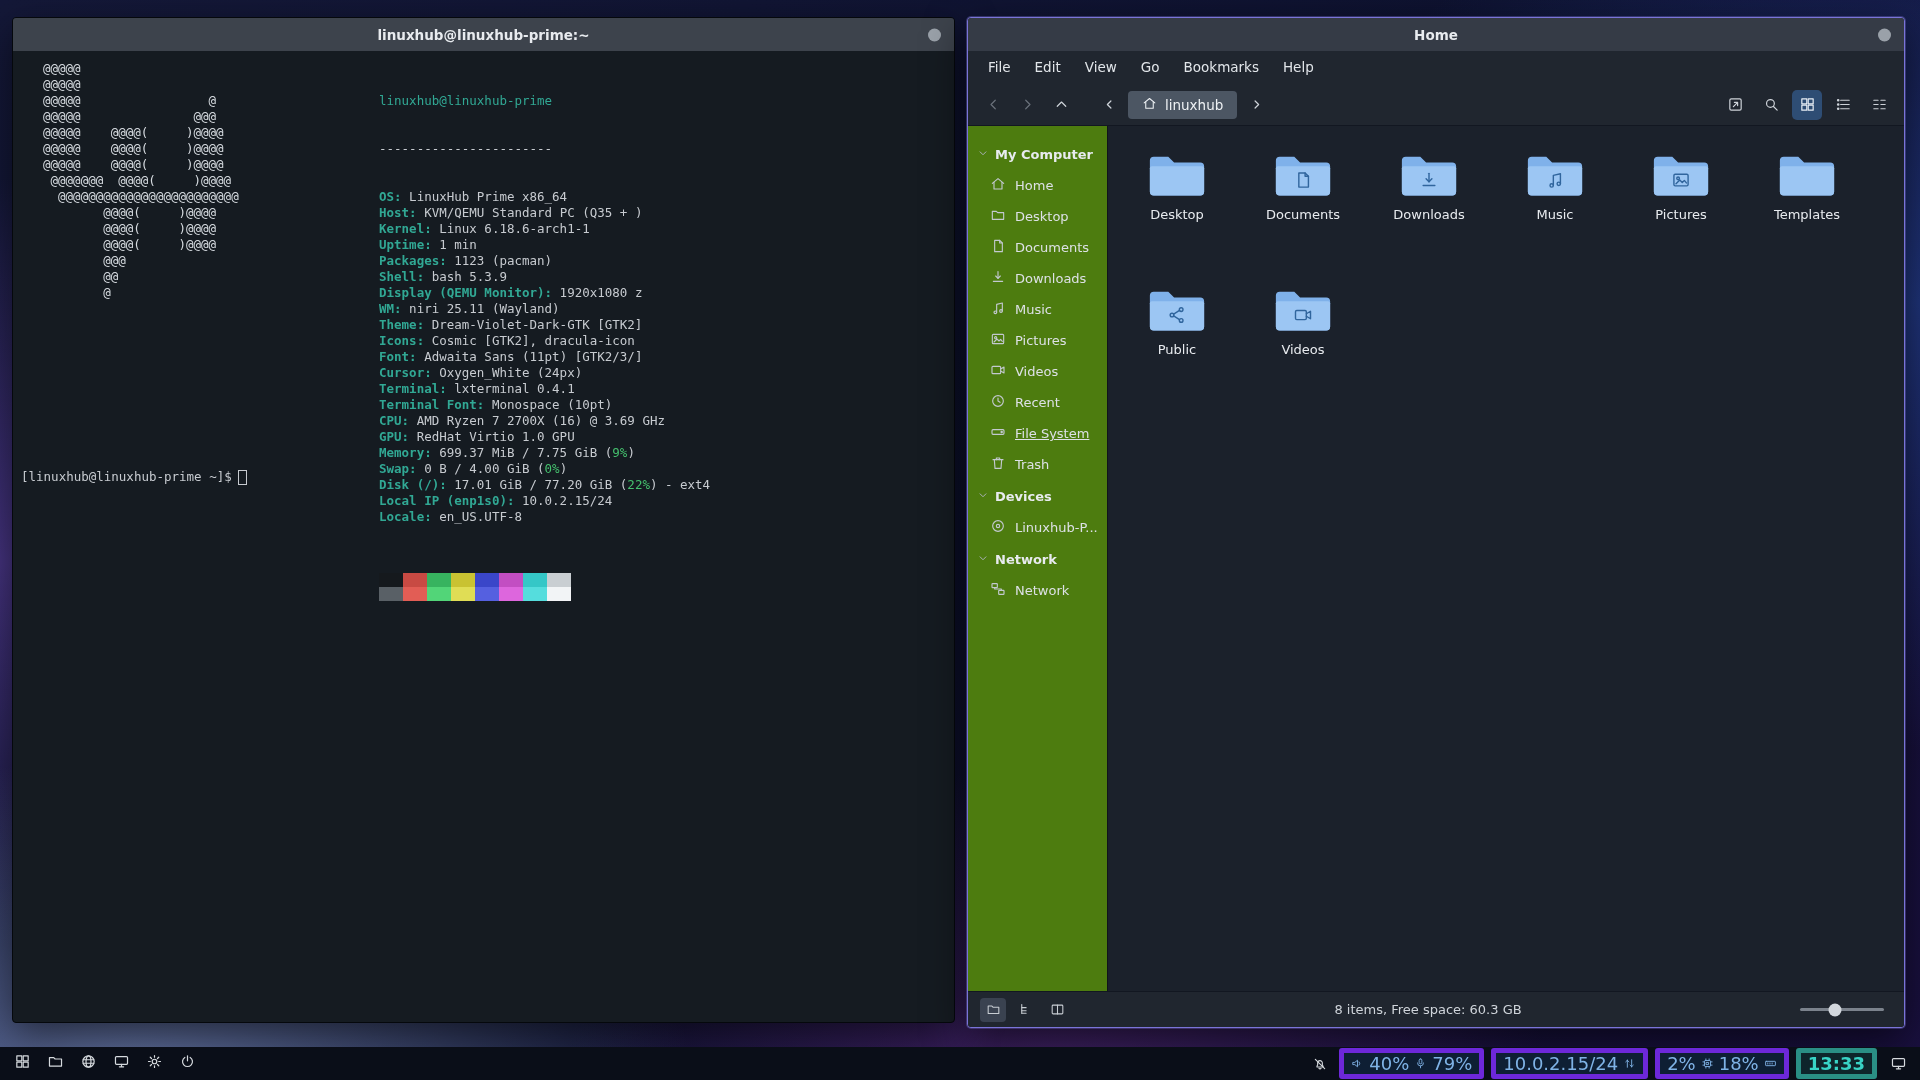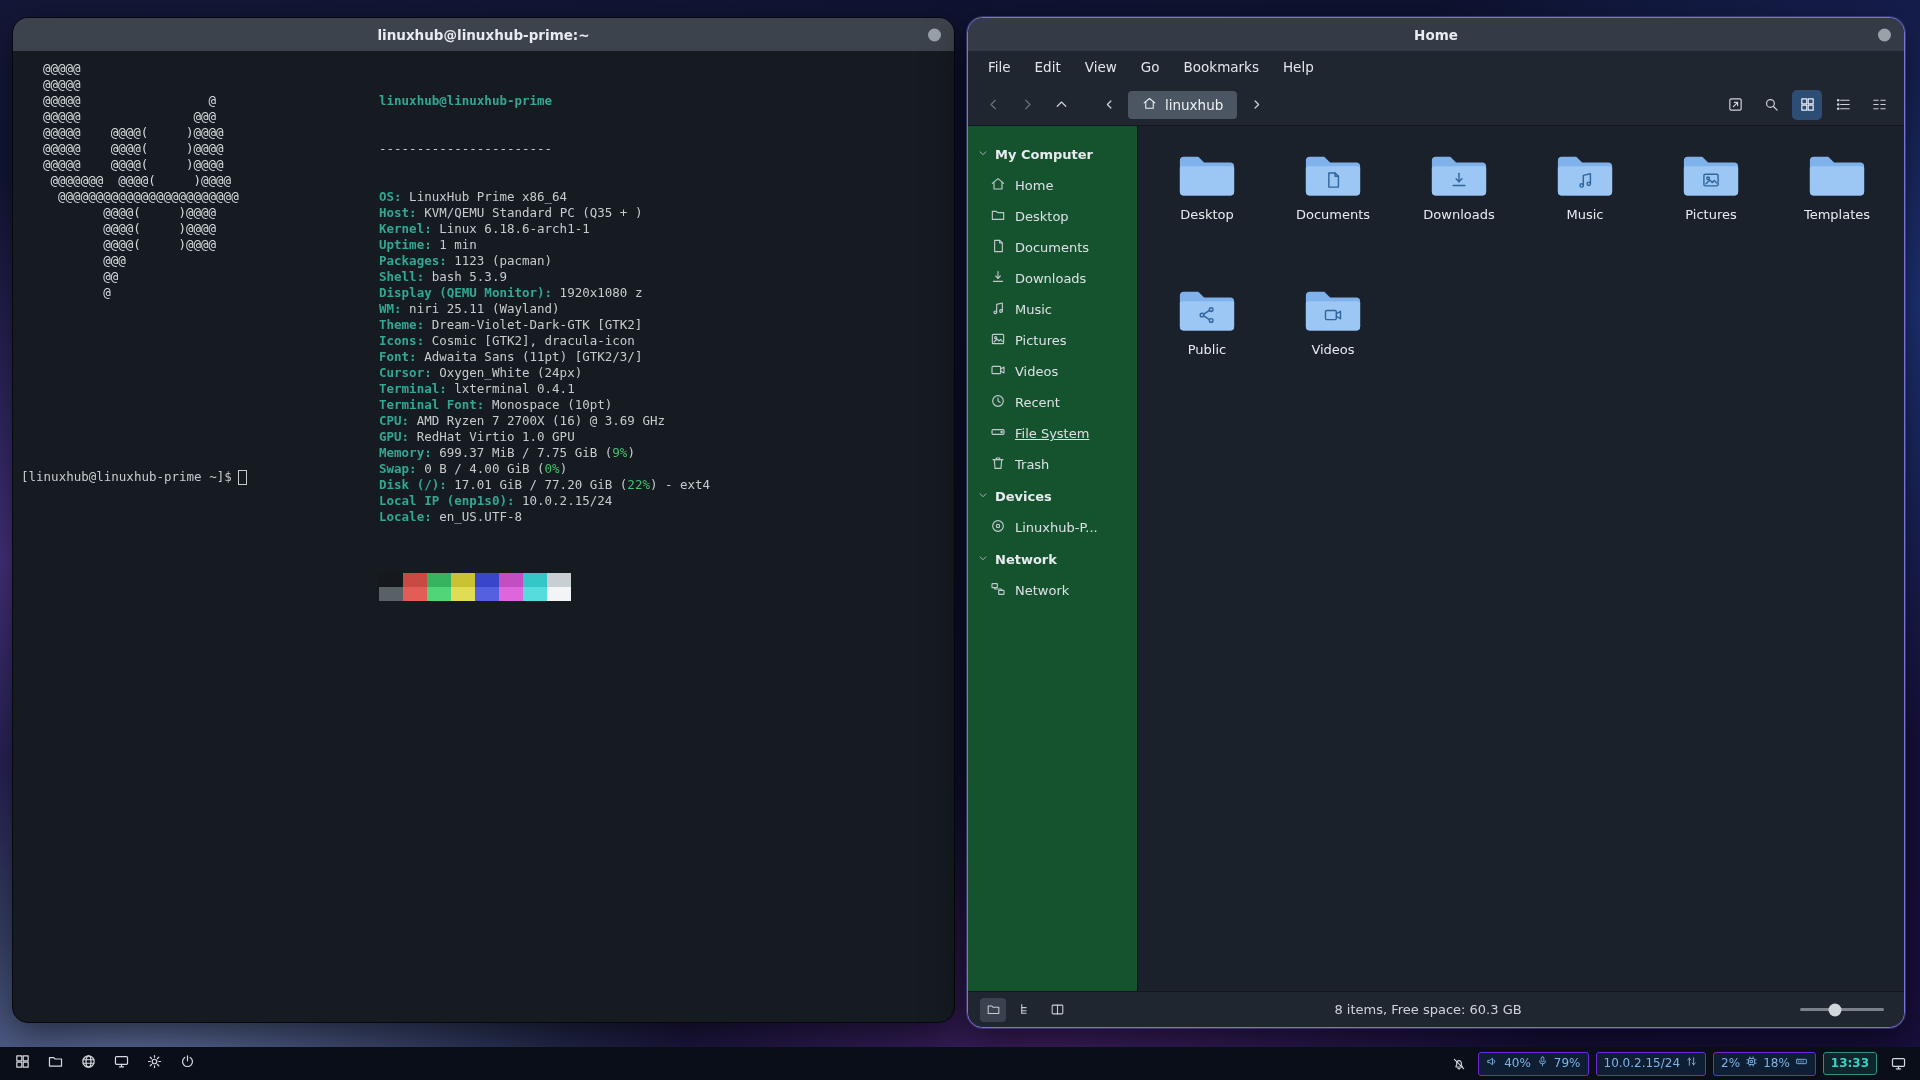--- a/index.html
+++ b/index.html
@@ -7,36 +7,36 @@
   body{
     font-family:"DejaVu Sans","Liberation Sans",sans-serif;
     position:relative;color:#e6e9ed;
     background:
       radial-gradient(900px 520px at 7% 100%, rgba(168,195,255,.55), transparent 62%),
       radial-gradient(760px 640px at 0% 52%, rgba(122,82,205,.50), transparent 60%),
       radial-gradient(1050px 720px at 100% 28%, rgba(45,95,205,.45), transparent 62%),
       radial-gradient(820px 520px at 55% 100%, rgba(146,62,185,.38), transparent 60%),
       linear-gradient(135deg,#141838,#0e1230 50%,#1a1040);
   }
-  .window{position:absolute;border-radius:16px;overflow:hidden;box-shadow:0 14px 42px rgba(0,0,0,.55)}
+  .window{position:absolute;border-radius:4px;overflow:hidden;box-shadow:0 14px 42px rgba(0,0,0,.55)}
   .titlebar{height:33px;display:flex;align-items:center;justify-content:center;position:relative;
     font-weight:bold;font-size:13.5px;color:#e8ebef;flex:0 0 auto}
   .win-btn{position:absolute;right:13px;top:50%;transform:translateY(-50%);
     width:13px;height:13px;border-radius:50%;background:#9aa1a9}
 
   
   #terminal{left:12px;top:17px;width:943px;height:1006px;background:#151b21;border:1px solid #05080c}
   #terminal .titlebar{background:#3d434c}
   .term-body{position:relative;height:calc(100% - 33px);
     font-family:"DejaVu Sans Mono","Liberation Mono",monospace;
     font-size:12.5px;line-height:16px;color:#c7cbd0}
   .art{position:absolute;left:30px;top:10px;white-space:pre;color:#d6dbe0;
     font-family:inherit;font-size:inherit;line-height:inherit}
   .sysinfo{position:absolute;left:366px;top:10px;white-space:pre}
-  .hd{color:var(--teal,#31a894);font-weight:bold}
+  .hd{color:var(--teal,#31a894);font-weight:normal}
   .info-label{color:var(--teal,#31a894);font-weight:bold}
   .pct-green{color:var(--green,#45c06e)}
   .palette{margin-top:16px}
   .palette-row{display:flex}
   .swatch{width:24px;height:14px}
   .prompt-line{position:absolute;left:8px;top:418px;display:flex;align-items:center;white-space:pre}
   .cursor{display:inline-block;width:9px;height:15px;border:1px solid #c7cbd0;margin-left:6px}
 
   
   #fm{left:967px;top:17px;width:938px;height:1011px;background:#1b212b;
@@ -52,21 +52,21 @@
     color:#cdd2d8;border-radius:5px;flex:0 0 auto}
   .tool-btn svg{width:17px;height:17px}
   .tool-btn.disabled{color:#69707a}
   .tool-btn.active{background:#2e4d74;color:#e8eef5}
   .pathnav-l{margin-left:14px}
   .path-pill{display:flex;align-items:center;gap:8px;background:#4c5663;color:#eef1f4;
     border-radius:4px;padding:5px 14px;font-size:13.5px}
   .path-pill svg{width:15px;height:15px}
   .tb-right{margin-left:auto;display:flex;gap:6px}
   .fm-content{display:flex;flex:1 1 auto;min-height:0}
-  .fm-sidebar{width:170px;background:#14532d;padding-top:12px;border-right:1px solid #10141a;flex:0 0 auto}
+  .fm-sidebar{width:140px;background:#4d7c0f;padding-top:12px;border-right:1px solid #10141a;flex:0 0 auto}
   .side-section{display:flex;align-items:center;gap:5px;height:32px;padding-left:8px;
     color:#e8ebef;font-weight:bold;font-size:13px}
   .side-section .chev svg{width:14px;height:14px;color:#aab1b9}
   .side-item{display:flex;align-items:center;gap:9px;height:31px;padding-left:22px;color:#dde1e6;font-size:13px}
   .side-item .sicon svg{width:16px;height:16px;color:#c3c9d0}
   .side-item.underline .slabel{text-decoration:underline}
   .files{flex:1;padding:18px 0 0 6px;background:#1b212b}
   .files-grid{display:grid;grid-template-columns:repeat(6,126px);grid-auto-rows:135px}
   .file-cell{display:flex;flex-direction:column;align-items:center;padding-top:6px}
   .folder-wrap{position:relative;width:62px;height:52px;display:block}
@@ -87,23 +87,23 @@
     width:13px;height:13px;border-radius:50%;background:#d2d7dd}
 
   
   #taskbar{position:absolute;left:0;bottom:0;width:1920px;height:33px;background:#0a0e18;
     display:flex;align-items:center;padding:0 8px;gap:5px;z-index:5}
   .tb-app{width:28px;height:26px;display:flex;align-items:center;justify-content:center;color:#d6dade}
   .tb-app svg{width:17px;height:17px}
   .tray{margin-left:auto;display:flex;align-items:center;gap:7px}
   .dnd{width:20px;height:20px;color:#d6dade;display:flex;align-items:center}
   .dnd svg{width:16px;height:16px}
-  .tray-pill{display:flex;align-items:center;gap:5px;border:1px solid #6d28d9;
+  .tray-pill{display:flex;align-items:center;gap:5px;border:5px solid #6d28d9;
     background:rgba(23,62,105,.35);border-radius:3px;padding:2px 7px;
-    color:#7fb3e6;font-size:12px;line-height:17px}
+    color:#7fb3e6;font-size:18px;line-height:17px}
   .tray-pill svg{width:13px;height:13px}
   .clock-pill{border-color:#2a8f85;background:rgba(26,94,88,.3)}
   .clock{color:var(--clock,#38d3c6);font-weight:bold}
 </style>
 </head>
 <body>
 
 <div id="desktop">
 
   <div class="window" id="terminal">

